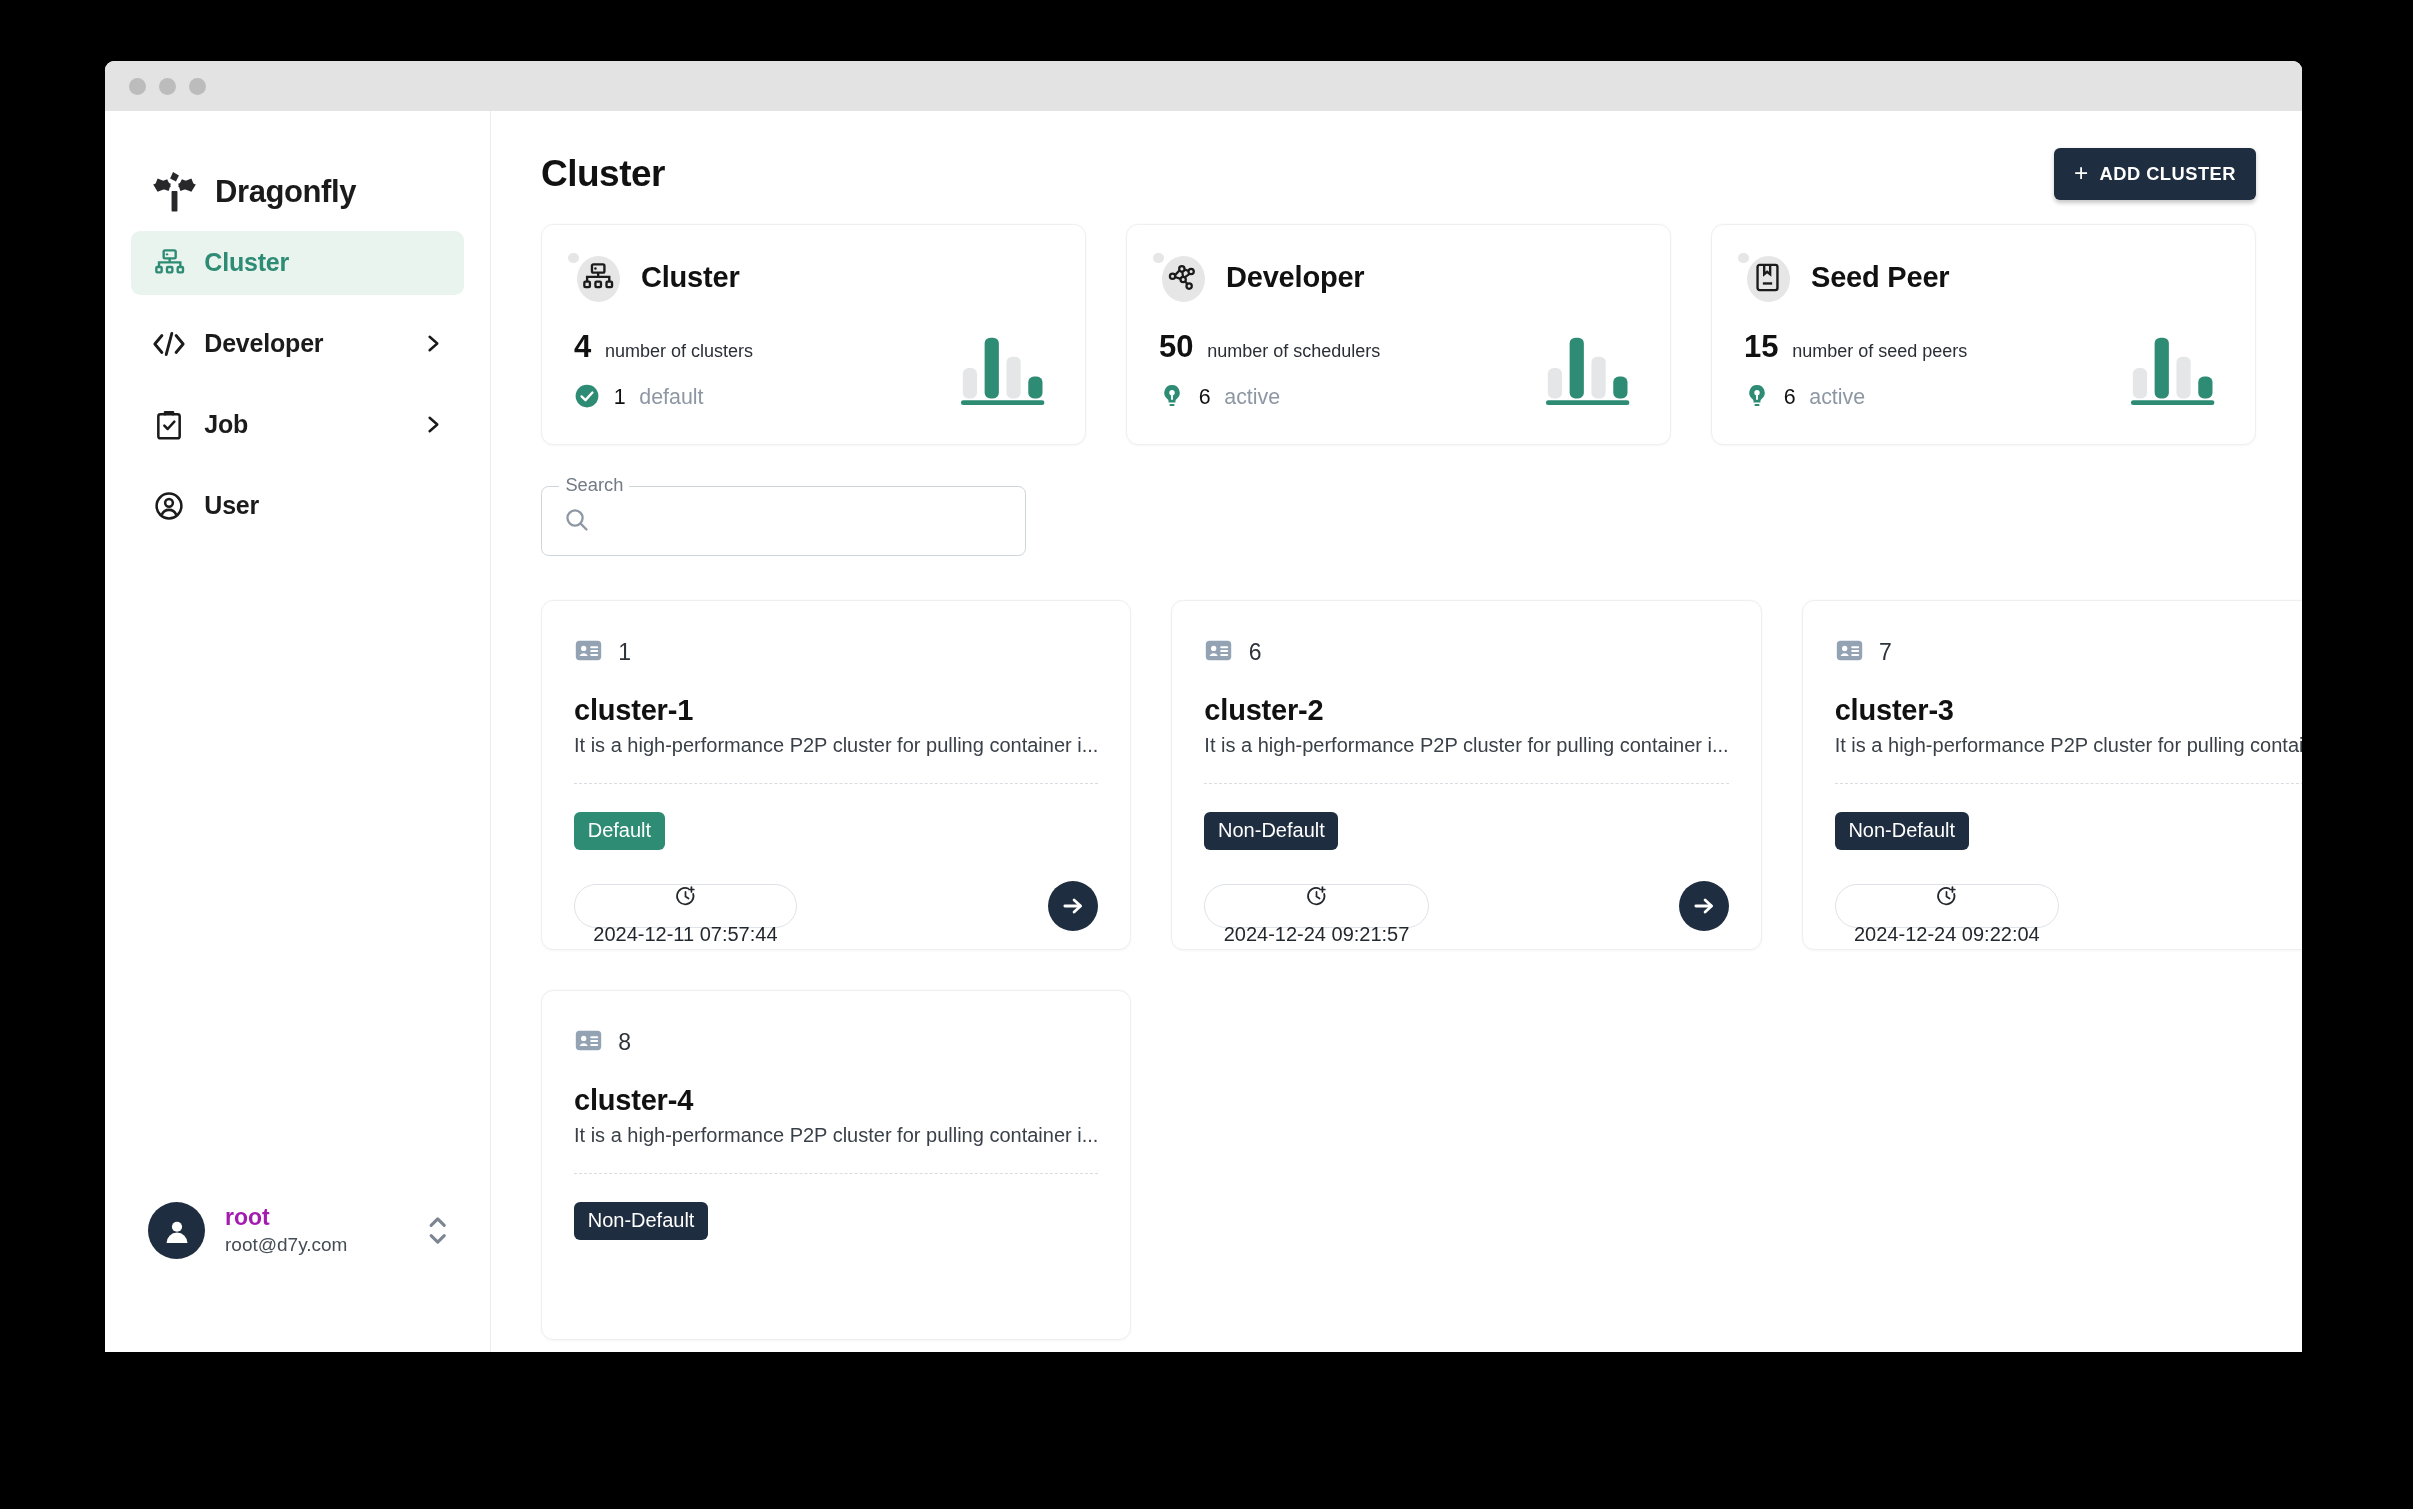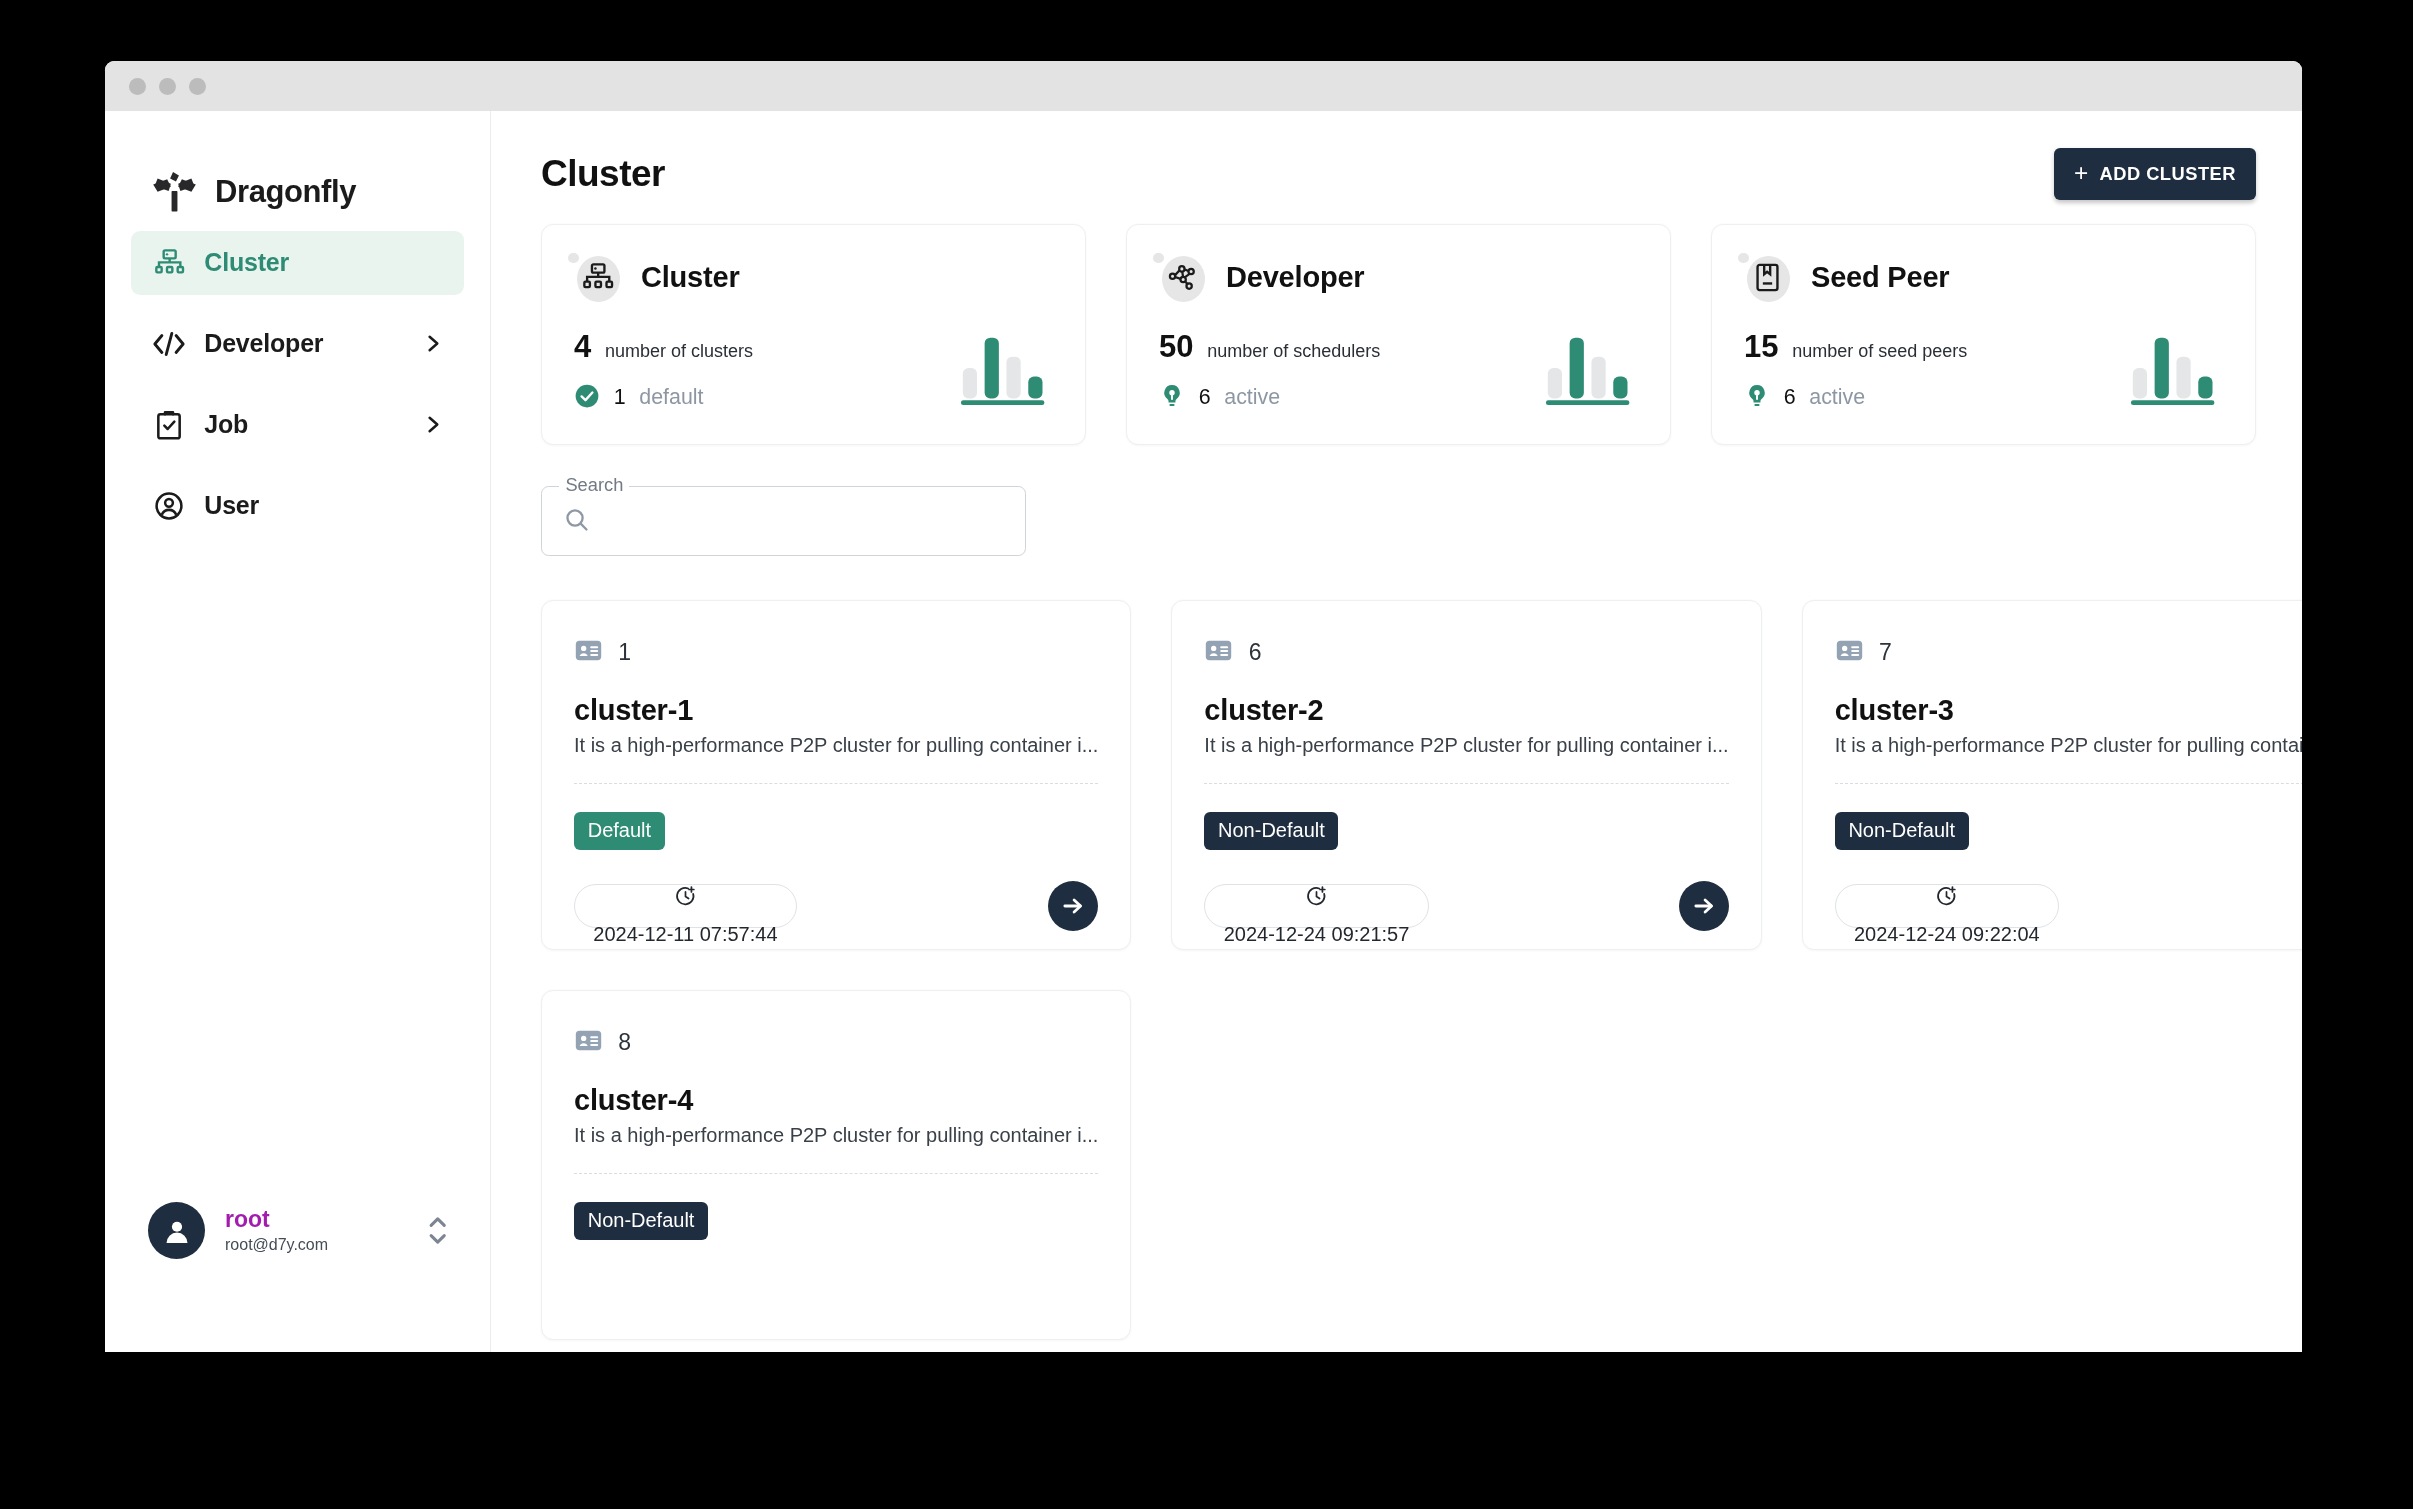--- a/index.html
+++ b/index.html
@@ -79,21 +79,21 @@
     width: 334px;
     display: flex; align-items: center; gap: 20px;
     padding: 0 17px;
     cursor: pointer;
   }
   #user-block .avatar {
     width: 57px; height: 57px; flex: 0 0 57px; border-radius: 50%;
     background: #1e2d3f; display: flex; align-items: center; justify-content: center;
   }
   #user-block .uname { font-size: 23px; font-weight: 700; color: #a21caf; line-height: 1.25; }
-  #user-block .umail { font-size: 16px; color: #444c55; line-height: 1.35; }
+  #user-block .umail { font-size: 19px; color: #444c55; line-height: 1.35; }
   #user-block .updown { margin-left: auto; width: 21.4px; height: 35px; }
 
   
   #main {
     flex: 1; min-width: 0;
     padding: 0 46px 0 50px;
     overflow: hidden;
     position: relative;
   }
   #page-head {

